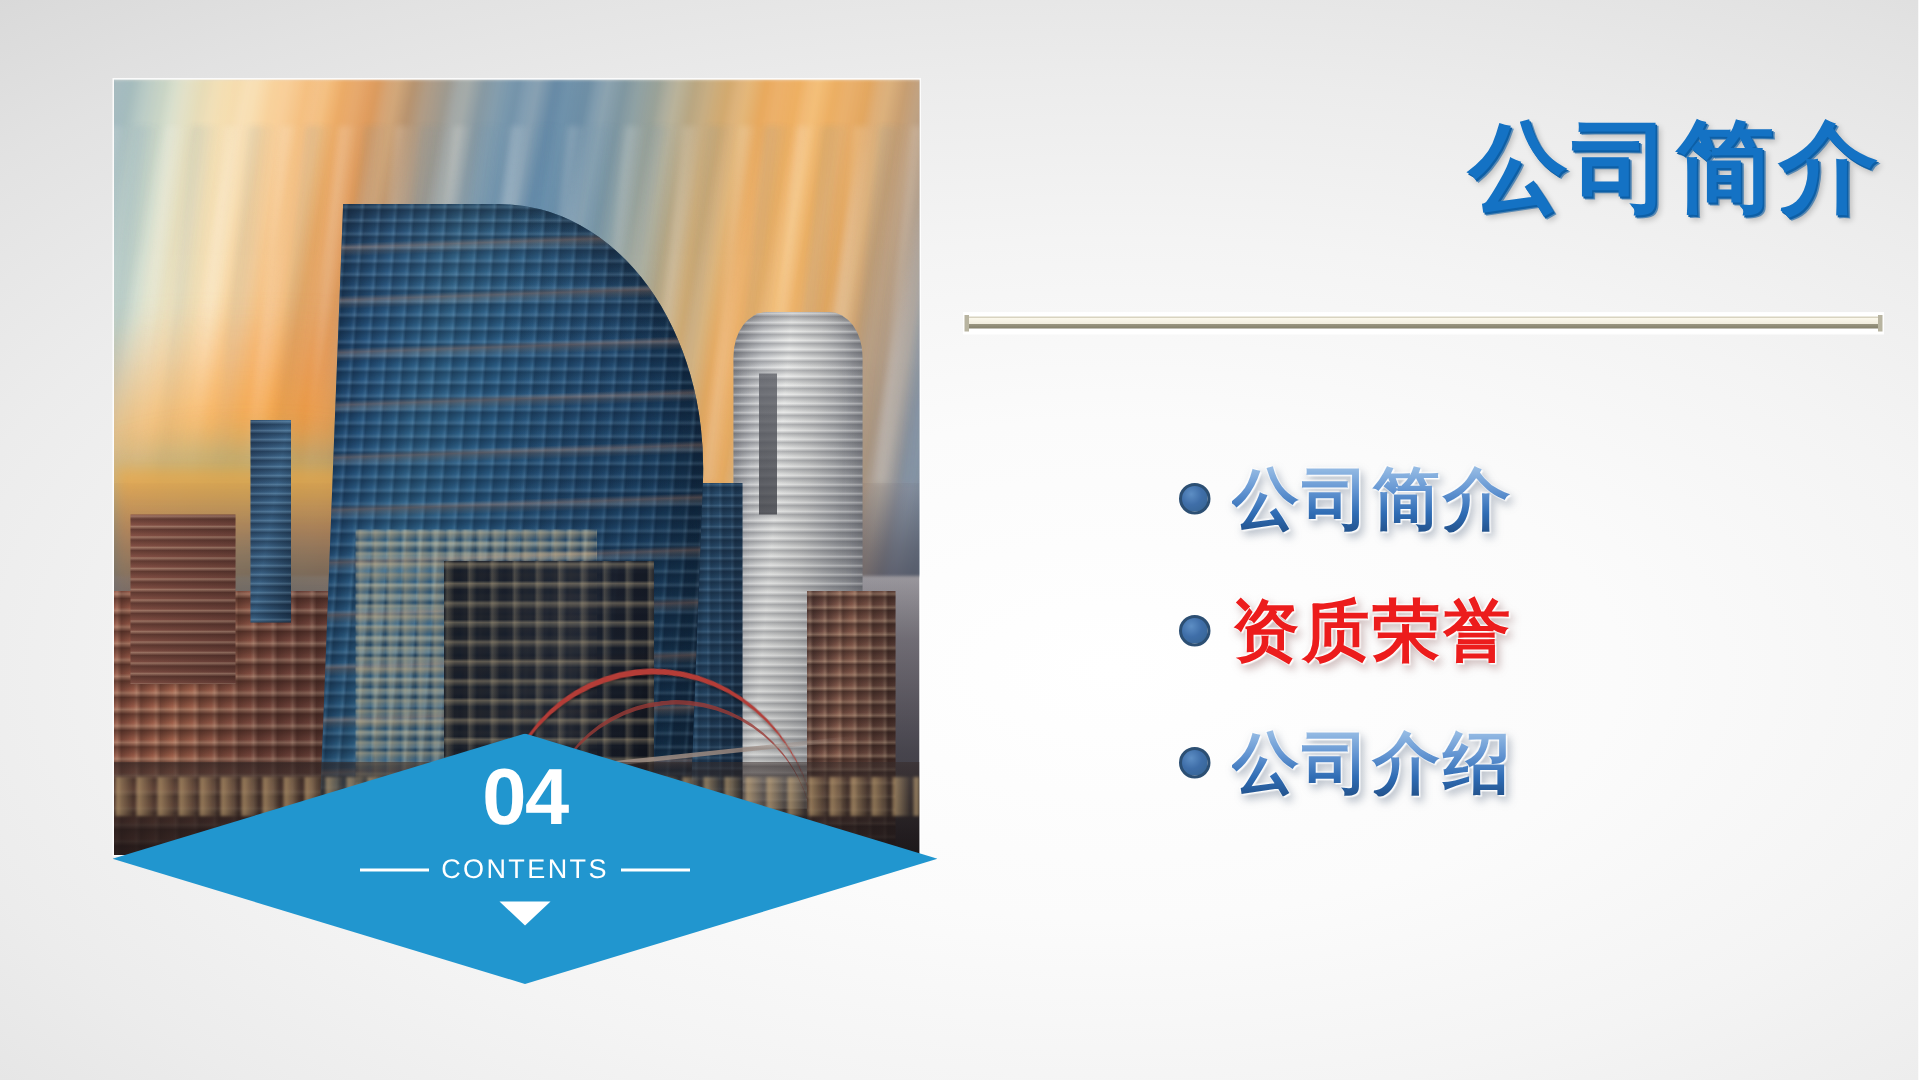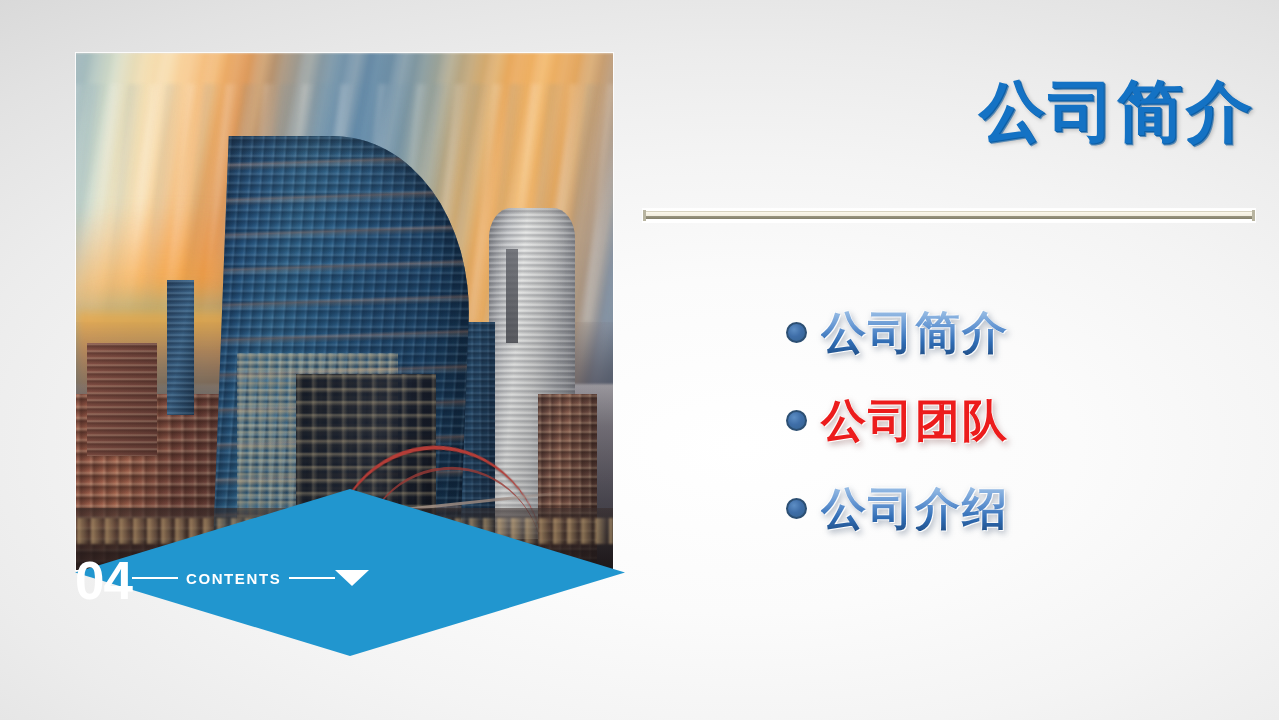--- a/index.html
+++ b/index.html
@@ -433,20 +433,21 @@
     background: #2196cf;
     clip-path: polygon(50% 0%, 100% 50%, 50% 100%, 0% 50%);
   }
   .diamond-content {
     position: absolute;
     left: 75px;
     top: 489px;
     width: 550px;
     height: 167px;
     display: flex;
+    flex-direction: column;
     align-items: center;
     color: #ffffff;
   }
   .diamond-number {
     margin-top: 16px;
     font-size: 53px;
     font-weight: bold;
     line-height: 1;
     letter-spacing: -1px;
     color: #ffffff;
@@ -456,22 +457,22 @@
     align-items: center;
     gap: 8px;
     margin-top: 11px;
   }
   .contents-rule {
     width: 46px;
     height: 2px;
     background: #ffffff;
   }
   .contents-label {
-    font-size: 15px;
-    font-weight: bold;
+    font-size: 18px;
+    font-weight: normal;
     letter-spacing: 1.6px;
     color: #ffffff;
   }
   .down-arrow {
     margin-top: 11px;
     width: 0;
     height: 0;
     border-left: 17px solid transparent;
     border-right: 17px solid transparent;
     border-top: 16px solid #ffffff;
@@ -646,21 +647,21 @@
 
   <div class="bullet-list">
 
     <div class="bullet-item">
       <span class="bullet-dot"></span>
       <span class="bullet-text blue">公司简介</span>
     </div>
 
     <div class="bullet-item">
       <span class="bullet-dot"></span>
-      <span class="bullet-text red">公司团队</span>
+      <span class="bullet-text red">资质荣誉</span>
     </div>
 
     <div class="bullet-item">
       <span class="bullet-dot"></span>
       <span class="bullet-text blue">公司介绍</span>
     </div>
 
   </div>
 
 </div>

